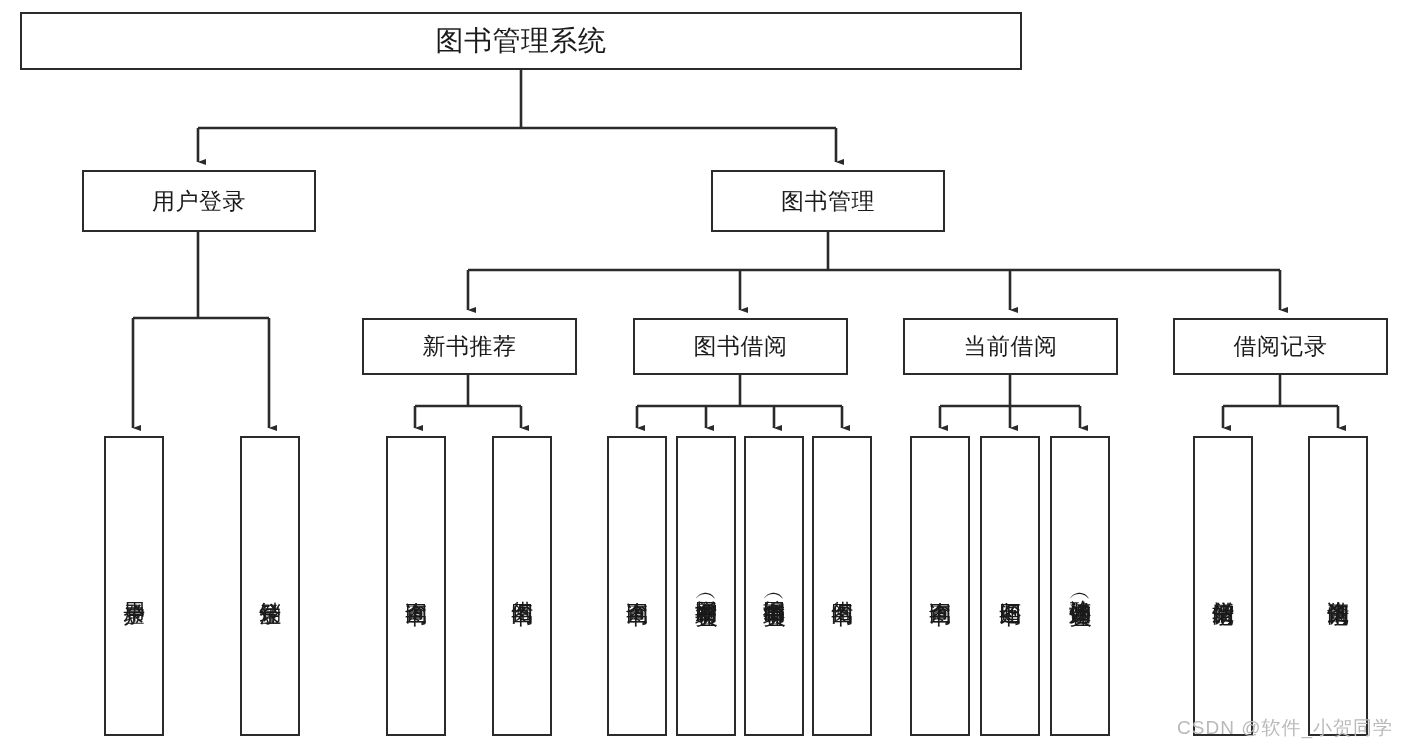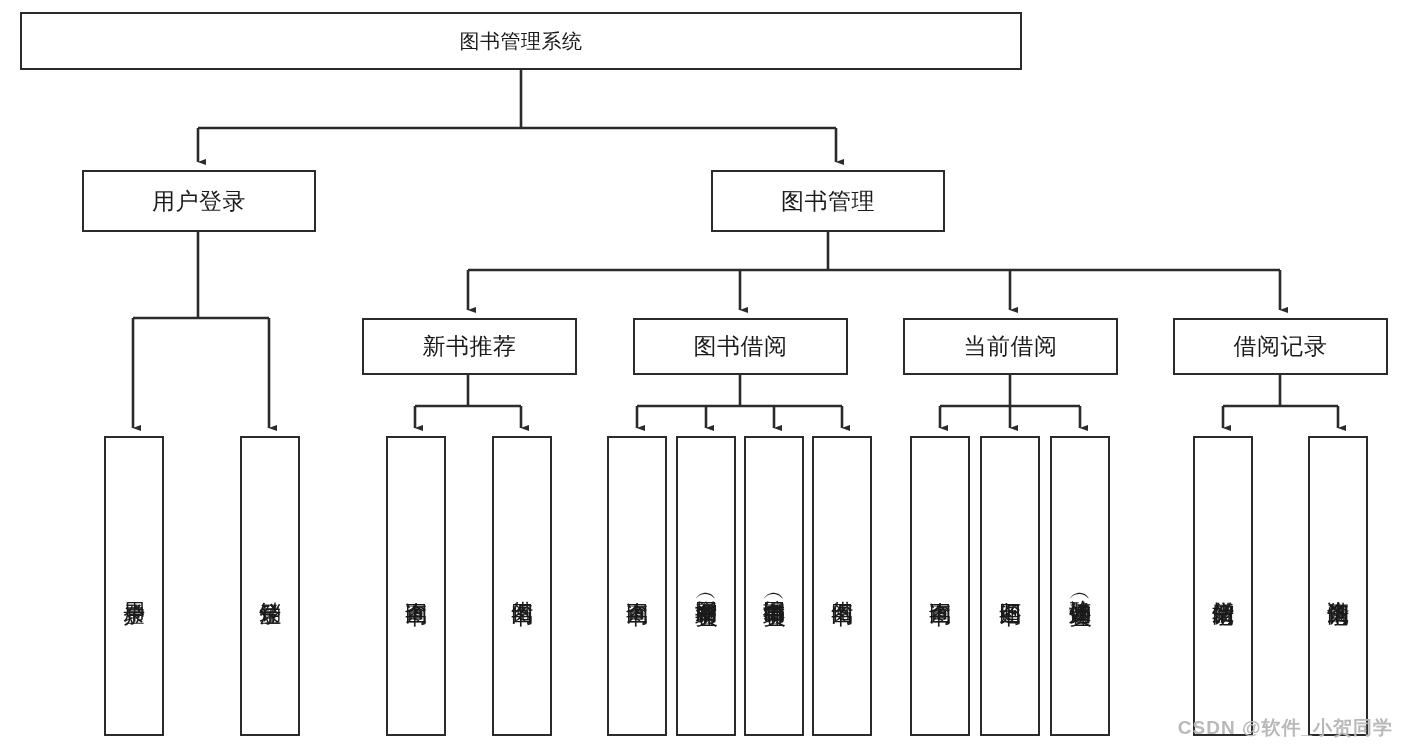--- a/index.html
+++ b/index.html
@@ -46,32 +46,31 @@
     letter-spacing: 1px;
     padding: 6px 0;
   }
   .node-box.vertical .vtext {
     writing-mode: vertical-rl;
     text-orientation: upright;
     text-align: center;
     white-space: nowrap;
   }
   .node-box.title {
-    font-size: 20px;
+    font-size: 28px;
   }
   #watermark {
     position: absolute;
     right: 12px;
     bottom: 6px;
     font-size: 19px;
     color: #b9b9b9;
     letter-spacing: 1px;
     user-select: none;
     white-space: nowrap;
-    font-weight: bold;
   }
 </style>
 </head>
 <body>
 
 <div id="diagram-root">
 
   <svg id="tree-svg" viewBox="0 0 1405 747" xmlns="http://www.w3.org/2000/svg">
     <defs>
       <marker id="arrowhead" markerWidth="7" markerHeight="9" refX="3.2" refY="8.4" orient="auto" markerUnits="userSpaceOnUse">

